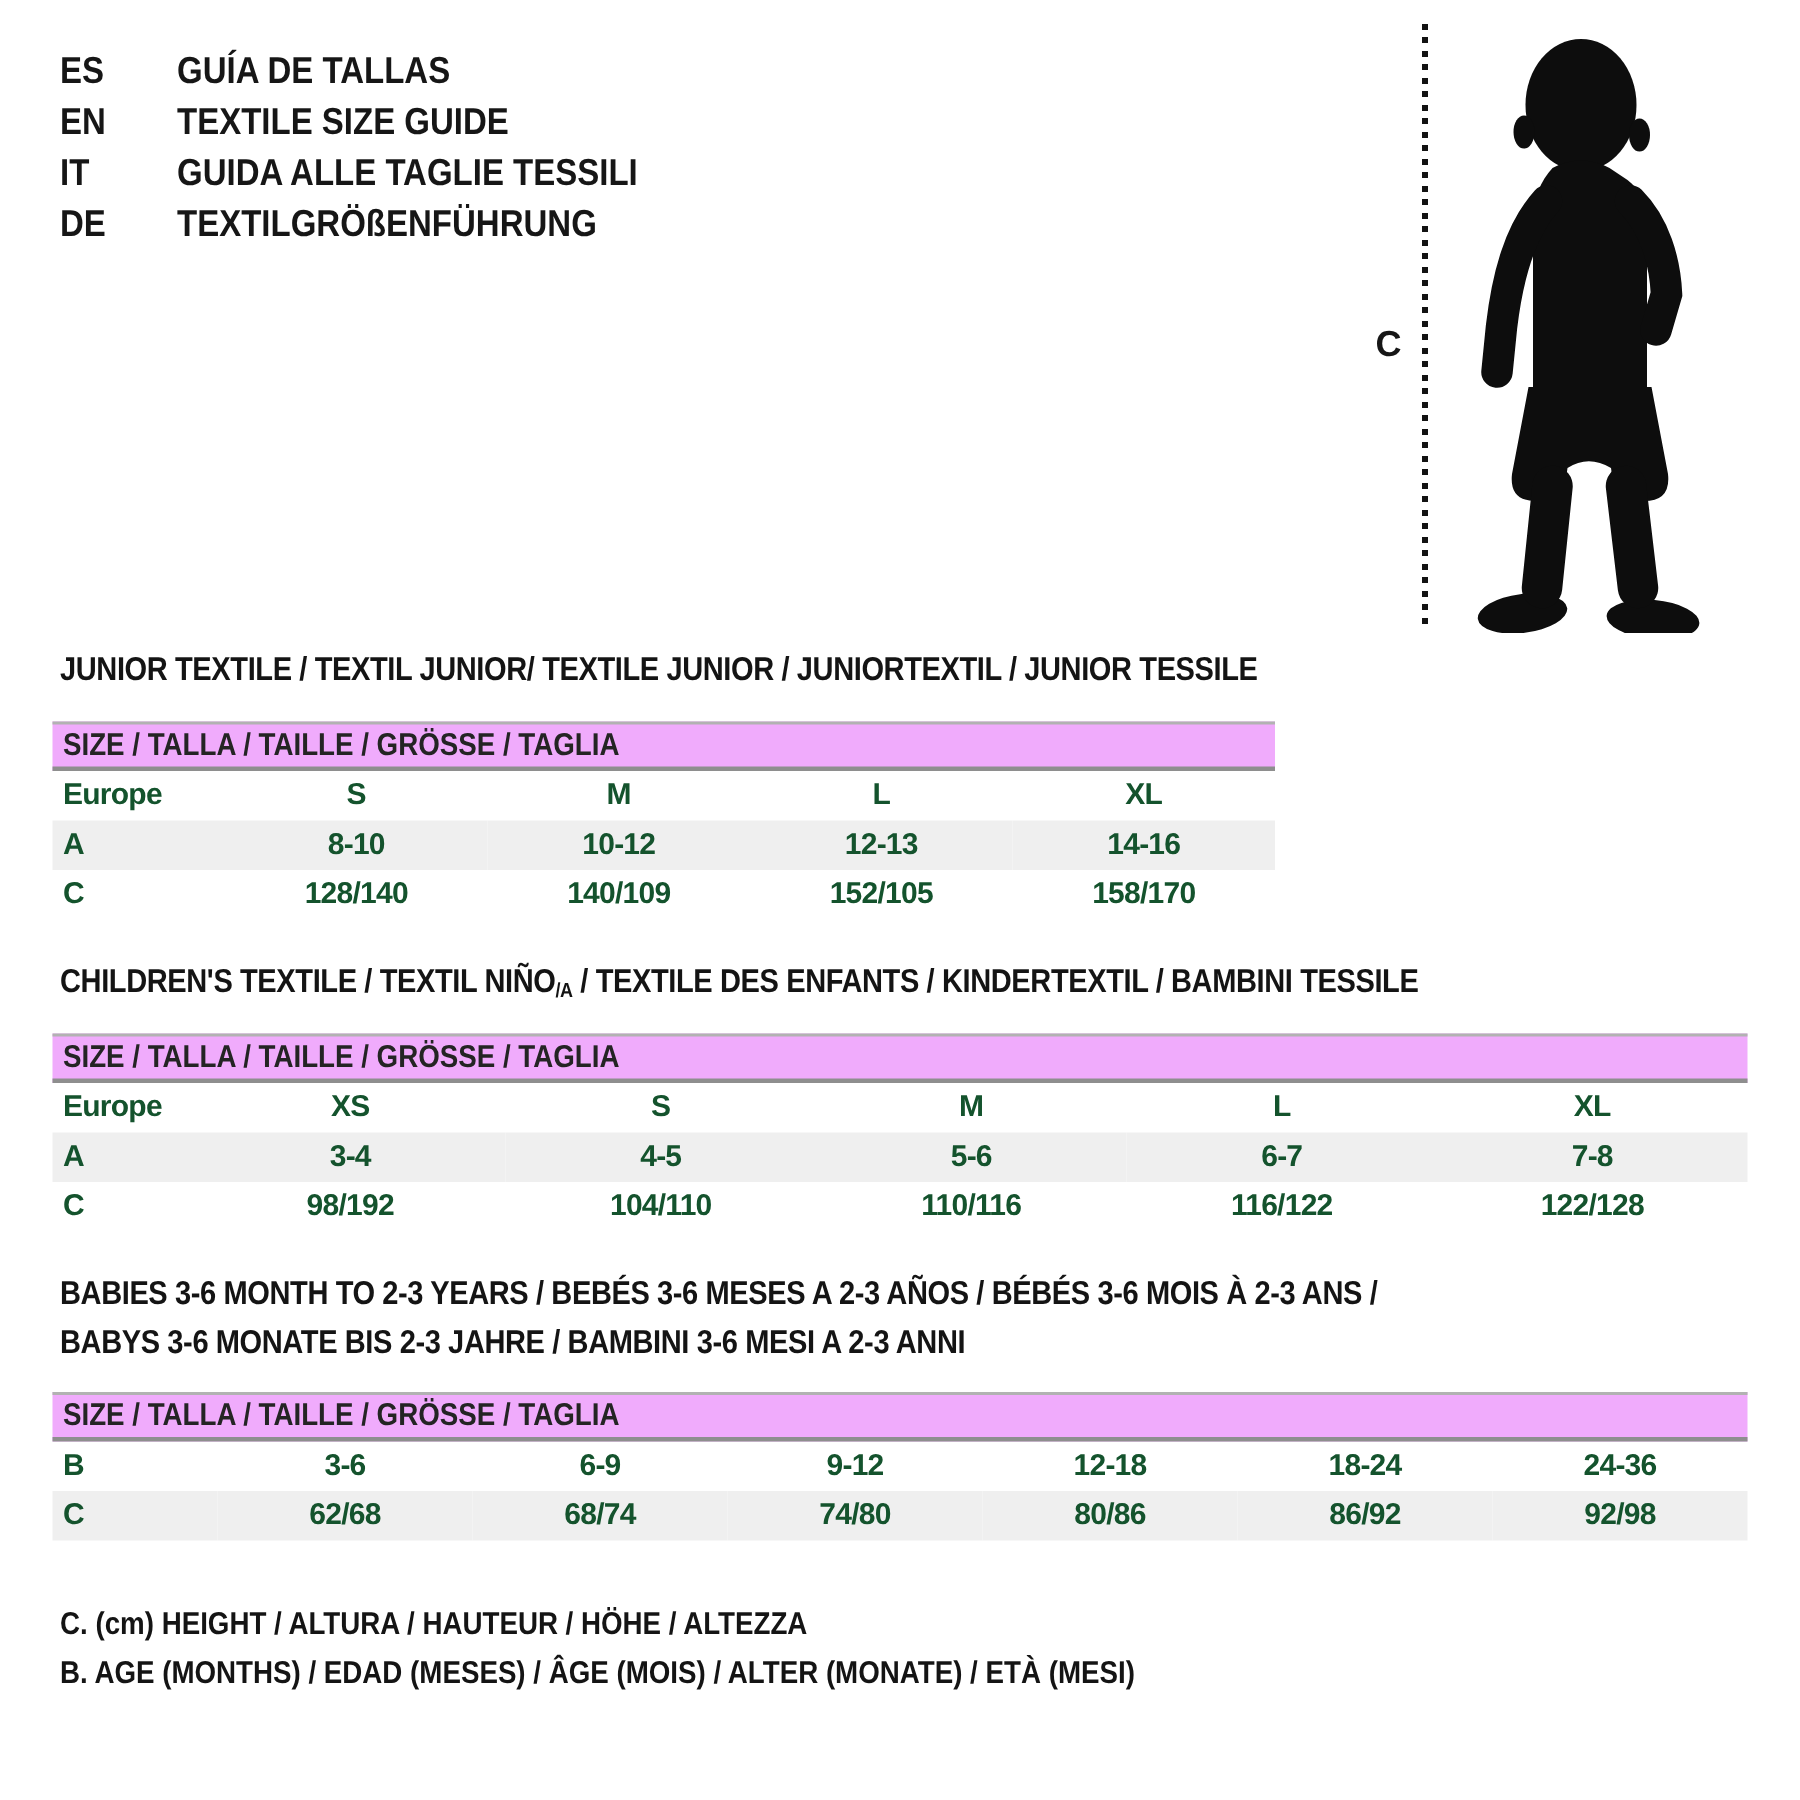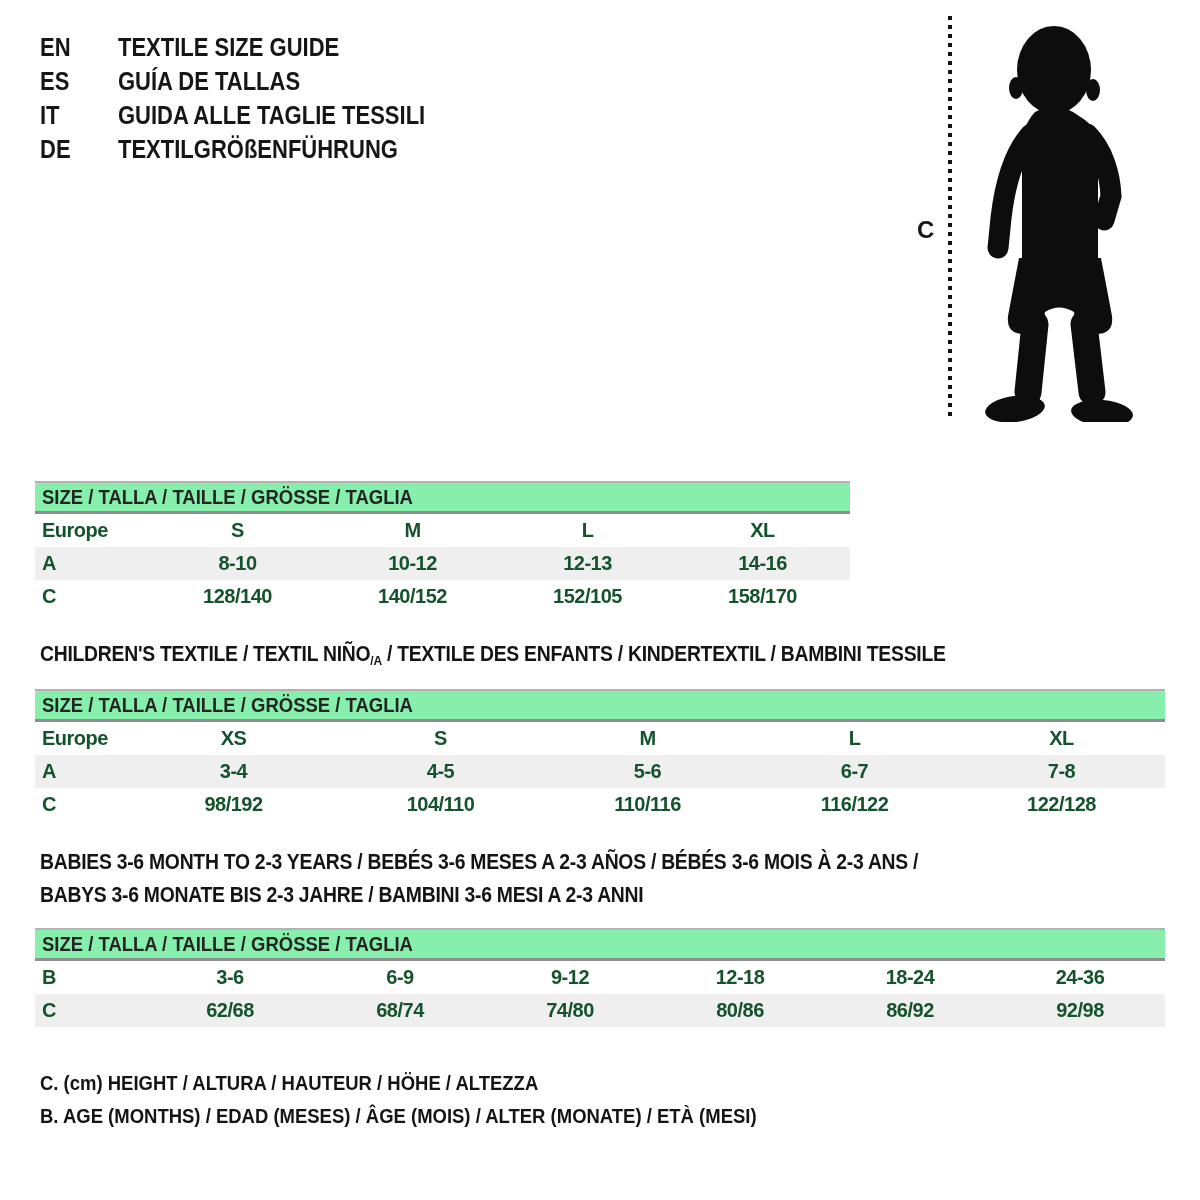--- a/index.html
+++ b/index.html
@@ -19,46 +19,46 @@
   .measure-label{position:absolute;left:12px;top:202px;font-weight:bold;font-size:24px;color:#161616;}
   .silhouette{position:absolute;left:60px;top:8px;}
 
   
   .sec-heading{position:absolute;left:40px;font-weight:bold;font-size:22px;color:#141414;
       letter-spacing:-0.3px;white-space:nowrap;}
   .sub{font-size:0.62em;vertical-align:-0.28em;}
 
   
   .table-wrap{position:absolute;left:35px;}
-  .size-header{height:28px;line-height:28px;background:#86efac;
+  .size-header{height:28px;line-height:28px;background:#f0abfc;
       border-top:2px solid #b2b2b2;border-bottom:3px solid #8e8e8e;
       font-weight:bold;font-size:21px;color:#242424;padding-left:7px;}
   table{border-collapse:collapse;table-layout:fixed;width:100%;}
   td{height:33px;text-align:center;font-size:20px;font-weight:bold;letter-spacing:-0.5px;
       padding:0;color:#14532d;}
   td.rowlab{text-align:left;padding-left:7px;}
   tr.gray td{background:#efefef;}
 
   
   .legend{position:absolute;left:40px;top:1066px;}
   .legend-line{height:33px;line-height:33px;font-weight:bold;font-size:21px;color:#141414;white-space:nowrap;}
 </style>
 </head>
 <body>
 
 <div class="page">
 
   <div class="title-block">
     <div class="t-row">
+      <span class="t-lang cond">ES</span>
+      <span class="cond">GUÍA DE TALLAS</span>
+    </div>
+    <div class="t-row">
       <span class="t-lang cond">EN</span>
       <span class="cond">TEXTILE SIZE GUIDE</span>
-    </div>
-    <div class="t-row">
-      <span class="t-lang cond">ES</span>
-      <span class="cond">GUÍA DE TALLAS</span>
     </div>
     <div class="t-row">
       <span class="t-lang cond">IT</span>
       <span class="cond">GUIDA ALLE TAGLIE TESSILI</span>
     </div>
     <div class="t-row">
       <span class="t-lang cond">DE</span>
       <span class="cond">TEXTILGRÖßENFÜHRUNG</span>
     </div>
   </div>
@@ -78,20 +78,23 @@
       </g>
       <g fill="none" stroke="#0d0d0d" stroke-linecap="round">
         <path d="M66,112 C48,132 40,162 36,196 L33,226" stroke-width="21"></path>
         <path d="M122,112 C138,128 145,152 146,174 L139,198" stroke-width="21"></path>
         <path d="M70,302 L63,370" stroke-width="27"></path>
         <path d="M119,302 L127,370" stroke-width="27"></path>
       </g>
     </svg>
   </div>
 
+  <div class="sec-heading" style="top:433px;">
+    <span class="cond">JUNIOR TEXTILE / TEXTIL JUNIOR/ TEXTILE JUNIOR / JUNIORTEXTIL / JUNIOR TESSILE</span>
+  </div>
   <div class="table-wrap" style="top:481px;width:815px;">
     <div class="size-header">
       <span class="cond">SIZE / TALLA / TAILLE / GRÖSSE / TAGLIA</span>
     </div>
     <table>
       <colgroup>
           <col style="width:115px">
           <col>
           <col>
           <col>
@@ -108,21 +111,21 @@
       <tr class="gray">
         <td class="rowlab">A</td>
         <td>8-10</td>
         <td>10-12</td>
         <td>12-13</td>
         <td>14-16</td>
       </tr>
       <tr>
         <td class="rowlab">C</td>
         <td>128/140</td>
-        <td>140/152</td>
+        <td>140/109</td>
         <td>152/105</td>
         <td>158/170</td>
       </tr>
     </tbody>
       </table>
   </div>
 
   <div class="sec-heading" style="top:641px;">
     <span class="cond"><span>CHILDREN'S TEXTILE / TEXTIL NIÑO</span><span class="sub">/A</span><span> / TEXTILE DES ENFANTS / KINDERTEXTIL / BAMBINI TESSILE</span></span>
   </div>

